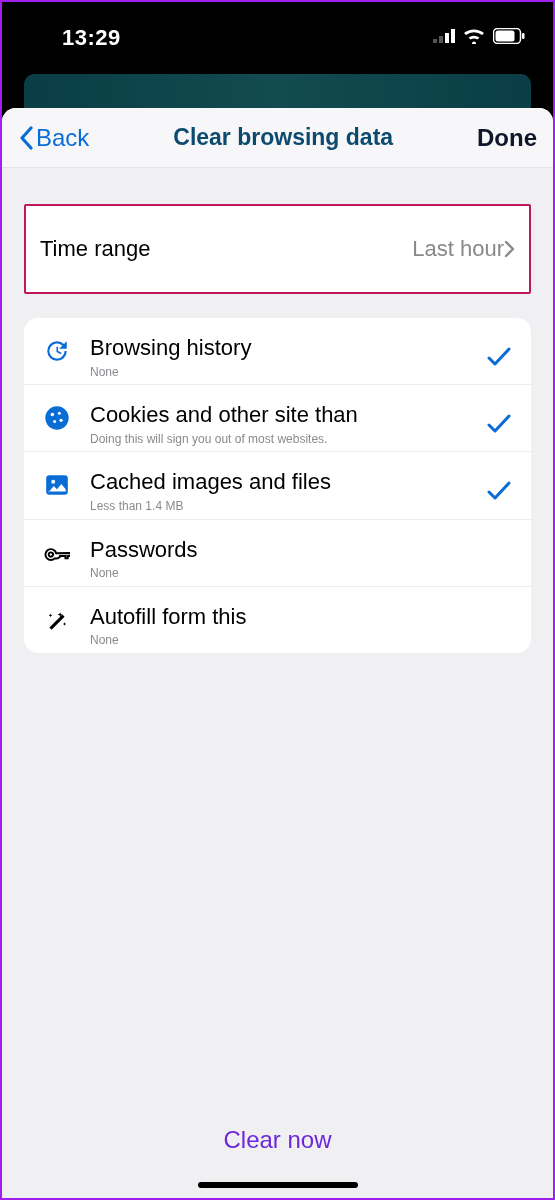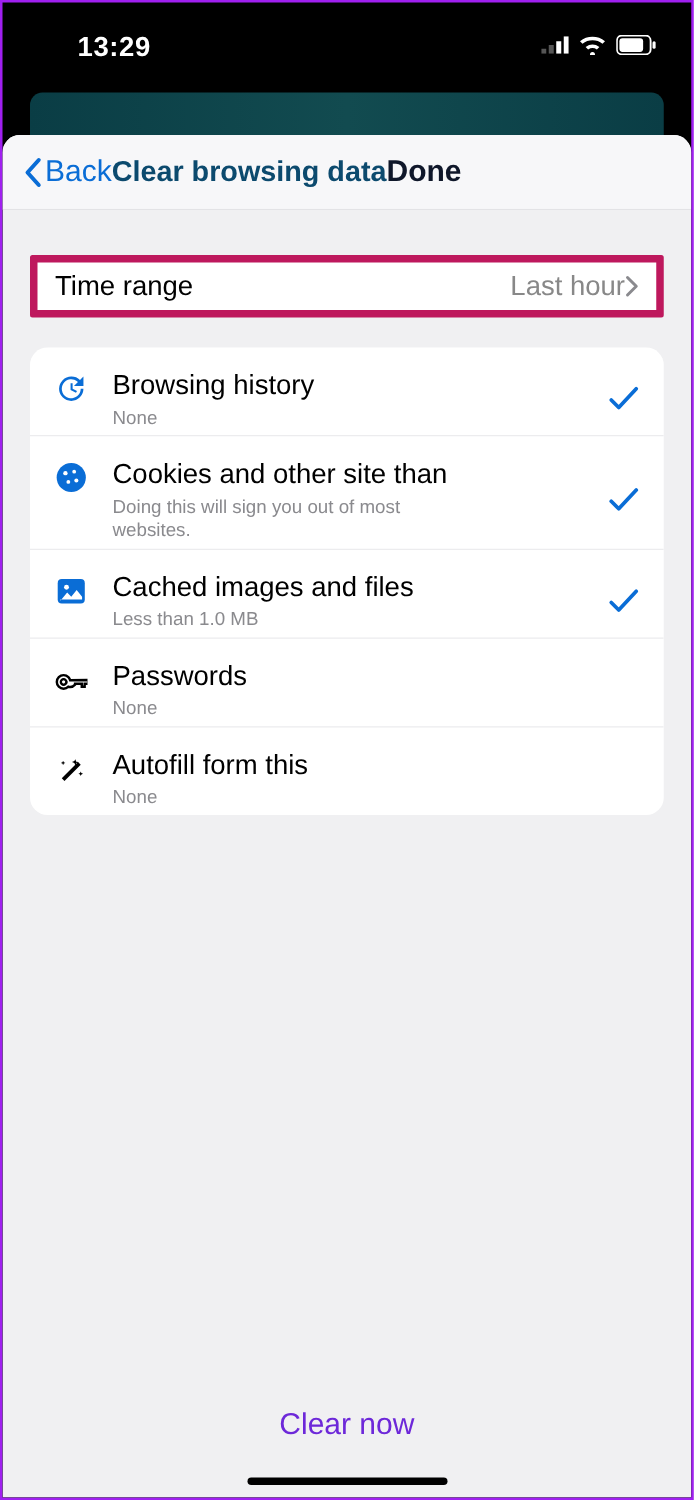--- a/index.html
+++ b/index.html
@@ -7,39 +7,39 @@
     .device { width: 100%; height: 100%; background: #000; border-radius: 0; overflow: hidden; display: flex; flex-direction: column; }
 
     .statusbar { height: 72px; display: flex; align-items: center; justify-content: space-between; padding: 0 28px 0 60px; color: #fff; }
     .sb-time { font-size: 22px; font-weight: 600; letter-spacing: 0.5px; }
     .sb-icons { display: flex; align-items: center; gap: 8px; }
 
     .below-status { background: linear-gradient(to right, #0a3d45, #124b50, #0a3d45); height: 40px; margin: 0 22px; border-radius: 10px 10px 0 0; }
 
     .sheet { flex: 1; background: #f0f0f2; border-radius: 14px 14px 0 0; display: flex; flex-direction: column; margin-top: -6px; position: relative; }
 
-    .navbar { height: 60px; background: #f7f7f9; border-radius: 14px 14px 0 0; border-bottom: 1px solid #e3e3e6; display: flex; align-items: center; justify-content: flex-start; padding: 16px 16px; }
+    .navbar { height: 60px; background: #f7f7f9; border-radius: 14px 14px 0 0; border-bottom: 1px solid #e3e3e6; display: flex; align-items: center; justify-content: space-between; padding: 16px 16px; }
     .nav-left { display: flex; align-items: center; gap: 2px; color: #0a6dd6; font-size: 24px; }
     .nav-title { font-size: 23px; font-weight: 700; color: #0c4a6e; }
     .nav-right { color: #0f172a; font-size: 24px; font-weight: 600; }
 
     .content { flex: 1; padding: 0 0; overflow: hidden; }
 
-    .highlight-box { margin: 36px 22px 24px 22px; border: 6px solid #be185d; border-radius: 2px; background: #fff; padding: 6px 14px; display: flex; align-items: center; justify-content: space-between; }
+    .highlight-box { margin: 36px 22px 24px 22px; border: 2px solid #be185d; border-radius: 2px; background: #fff; padding: 30px 14px; display: flex; align-items: center; justify-content: space-between; }
     .hl-label { font-size: 22px; color: #000; }
     .hl-value-wrap { display: flex; align-items: center; color: #888; font-size: 22px; }
 
     .list { margin: 0 22px; background: #fff; border-radius: 14px; overflow: hidden; }
     .row { display: flex; align-items: flex-start; padding: 16px 18px 4px 18px; border-bottom: 1px solid #ececee; gap: 18px; }
     .row:last-child { border-bottom: none; }
     .row-icon { width: 30px; height: 30px; flex-shrink: 0; color: #0a6dd6; margin-top: 2px; display: flex; align-items: center; justify-content: center; }
     .row-icon.black { color: #000; }
     .row-text { flex: 1; }
     .row-title { font-size: 22px; color: #000; line-height: 1.3; }
-    .row-sub { font-size: 15px; color: #8a8a8e; margin-top: 2px; line-height: 1.3; max-width: 280px;}
+    .row-sub { font-size: 12px; color: #8a8a8e; margin-top: 2px; line-height: 1.3; max-width: 280px;}
     .row-check { width: 28px; display: flex; align-items: center; justify-content: center; color: #0a6dd6; align-self: center; }
 
     .clear-btn { position: absolute; bottom: 44px; left: 0; right: 0; text-align: center; color: #6d28d9; font-size: 24px; }
 
     .home-indicator { position: absolute; bottom: 10px; left: 50%; transform: translateX(-50%); width: 160px; height: 6px; background: #000; border-radius: 3px; }
   </style>
 </head>
 <body>
 
 <div class="device">
@@ -139,21 +139,21 @@
         <div class="row">
           <div class="row-icon">
             <svg width="26" height="26" viewBox="0 0 24 24">
                 <rect x="2" y="3" width="20" height="18" rx="3" fill="#0a6dd6"></rect>
                 <circle cx="8.5" cy="9" r="1.8" fill="#fff"></circle>
                 <path d="M4 19l5-6 3 3 4-5 4 5v2H4z" fill="#fff"></path>
               </svg>
           </div>
           <div class="row-text">
             <div class="row-title">Cached images and files</div>
-            <div class="row-sub">Less than 1.0 MB</div>
+            <div class="row-sub">Less than 1.4 MB</div>
           </div>
           <div class="row-check">
             <svg width="24" height="20" viewBox="0 0 24 20">
                 <path d="M2 11l6 6L22 2" stroke="#0a6dd6" stroke-width="3" fill="none" stroke-linecap="round" stroke-linejoin="round"></path>
               </svg>
           </div>
         </div>
 
         <div class="row">
           <div class="row-icon black">

